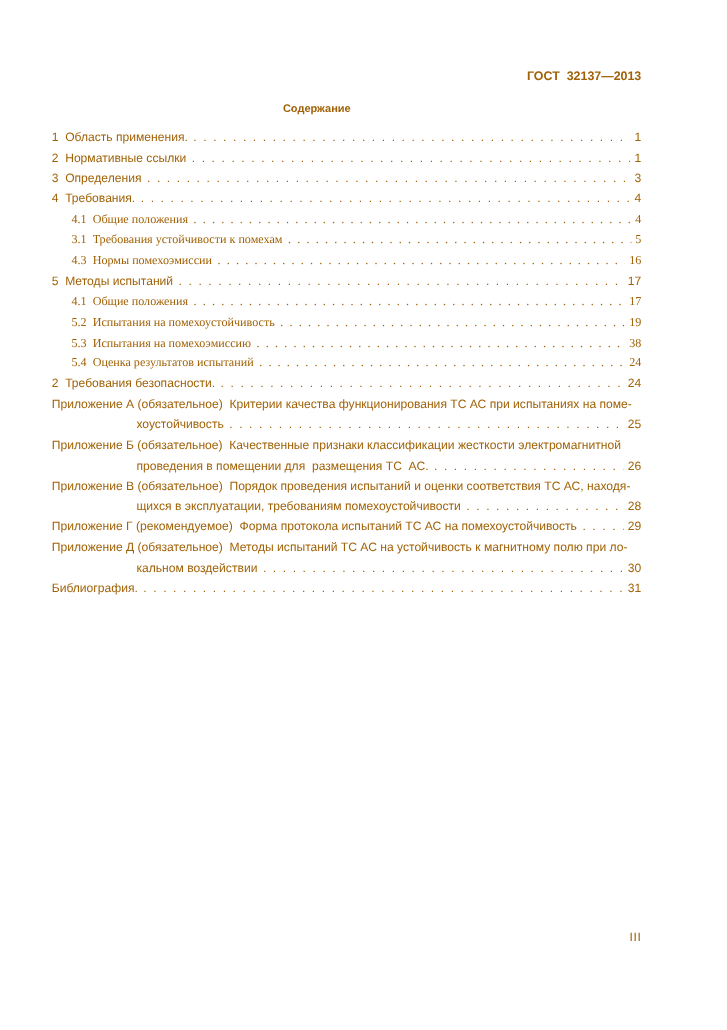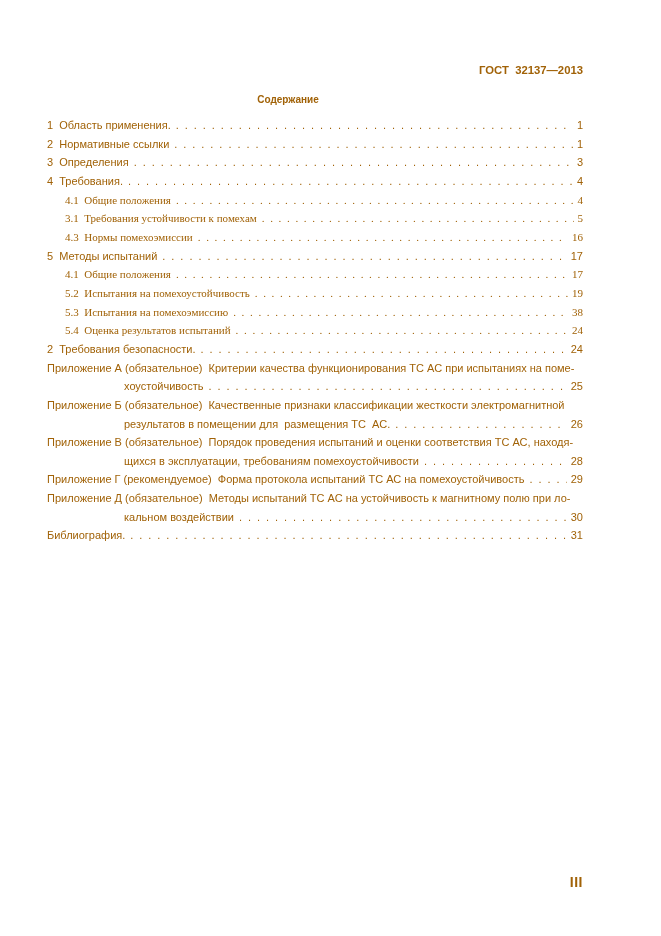--- a/index.html
+++ b/index.html
@@ -55,24 +55,24 @@
     margin-left: 5px;
     margin-right: 4px;
     letter-spacing: 1.45px;
   }
   .dots::after {
     content: ". . . . . . . . . . . . . . . . . . . . . . . . . . . . . . . . . . . . . . . . . . . . . . . . . . . . . . . . . . . . . . . . . . . . . . . . . . . . . . . . . . . . . . . . . . . .";
   }
   .pg { white-space: pre; }
   .folio {
     position: absolute;
-    top: 874px;
+    top: 846px;
     right: 78px;
-    font-size: 14px;
-    font-weight: bold;
+    font-size: 11px;
+    font-weight: normal;
     letter-spacing: 0.5px;
   }
 </style>
 </head>
 <body>
 
 <div class="page">
 
   <div class="doc-code">ГОСТ  32137—2013</div>
 
@@ -164,21 +164,21 @@
     <div class="row cont">
       <span class="lbl">хоустойчивость</span>
       <span class="dots"></span>
       <span class="pg">25</span>
     </div>
 
     <div class="row">
       <span class="lbl">Приложение Б (обязательное)  Качественные признаки классификации жесткости электромагнитной</span>
     </div>
     <div class="row cont">
-      <span class="lbl">результатов в помещении для  размещения ТС  АС.</span>
+      <span class="lbl">проведения в помещении для  размещения ТС  АС.</span>
       <span class="dots"></span>
       <span class="pg">26</span>
     </div>
 
     <div class="row">
       <span class="lbl">Приложение В (обязательное)  Порядок проведения испытаний и оценки соответствия ТС АС, находя-</span>
     </div>
     <div class="row cont">
       <span class="lbl">щихся в эксплуатации, требованиям помехоустойчивости</span>
       <span class="dots"></span>

